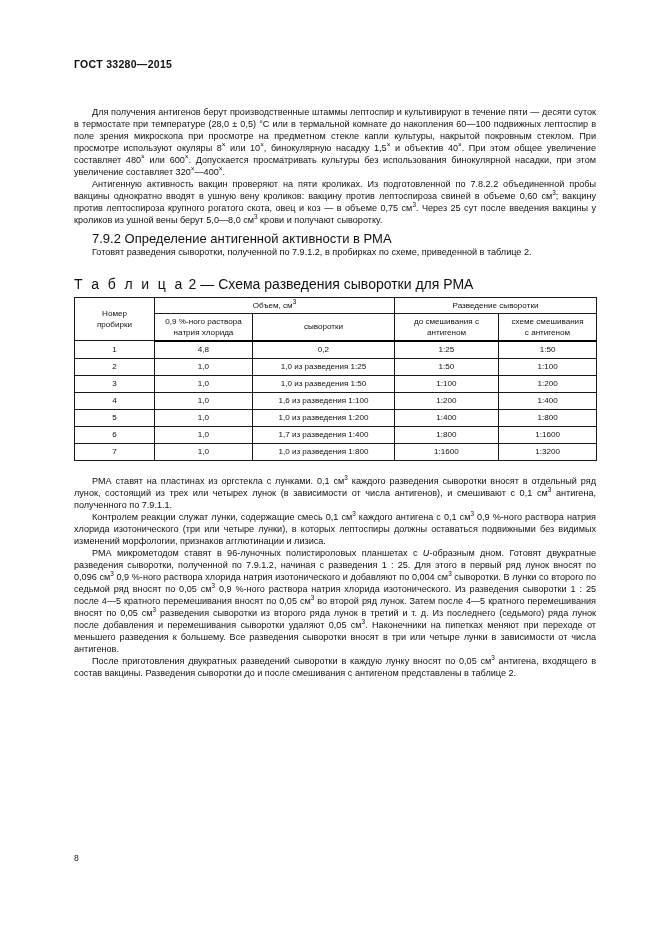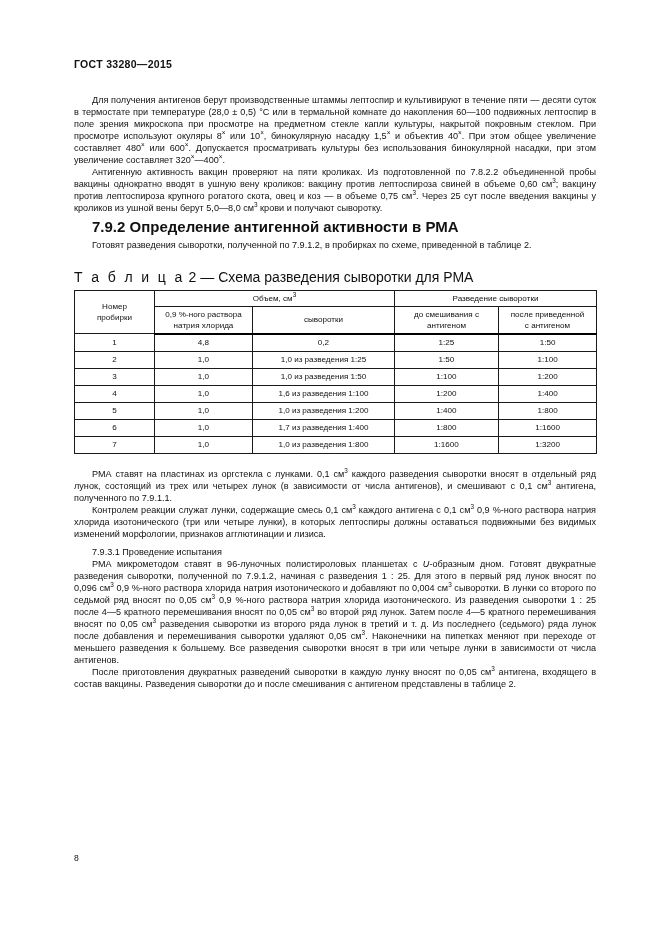--- a/index.html
+++ b/index.html
@@ -28,46 +28,46 @@
     left: 74px;
     top: 58px;
     width: 522px;
   }
 
   
   .std-header {
     font-size: 10.5px;
     font-weight: bold;
     letter-spacing: 0.3px;
-    margin: 0 0 24px 0;
+    margin: 0 0 36px 0;
     white-space: nowrap;
   }
 
   
   p.body {
     font-size: 9.1px;
     line-height: 12.05px;
     margin: 0;
     text-align: justify;
     text-justify: inter-word;
     hyphens: manual;
   }
   p.body.indent { text-indent: 18px; }
-  p.gap-s { margin-top: 5px; }
+  p.gap-s { }
 
   
   .clause {
     font-size: 9.1px;
     line-height: 12.05px;
     margin: 6px 0 0 0;
     padding-left: 18px;
   }
   .clause-bold {
-    font-size: 15px;
-    font-weight: bold;
+    font-size: 13px;
+    font-weight: normal;
     line-height: 12.05px;
     margin: 7px 0 0 0;
     padding-left: 18px;
   }
 
   sup {
     font-size: 6.4px;
     vertical-align: super;
     line-height: 0;
   }
@@ -177,21 +177,21 @@
           <th>
             <div>0,9 %-ного раствора</div>
             <div>натрия хлорида</div>
           </th>
           <th>сыворотки</th>
           <th>
             <div>до смешивания с</div>
             <div>антигеном</div>
           </th>
           <th>
-            <div>после приведенной</div>
+            <div>схеме смешивания</div>
             <div>с антигеном</div>
           </th>
         </tr>
       </thead>
       <tbody>
         <tr>
           <td>1</td>
           <td>4,8</td>
           <td>0,2</td>
           <td>1:25</td>
@@ -242,21 +242,20 @@
       </tbody>
     </table>
 
     <div class="after-table">
 
       <p class="body indent">РМА ставят на пластинах из оргстекла с лунками. 0,1&nbsp;см<sup>3</sup>&nbsp;каждого разведения сыворотки вносят в отдельный ряд лунок, состоящий из трех или четырех лунок (в зависимости от числа антигенов), и смешивают с 0,1&nbsp;см<sup>3</sup>&nbsp;антигена, полученного по 7.9.1.1.</p>
 
       <p class="body indent">Контролем реакции служат лунки, содержащие смесь 0,1&nbsp;см<sup>3</sup>&nbsp;каждого антигена с 0,1&nbsp;см<sup>3</sup>&nbsp;0,9&nbsp;%-ного раствора натрия хлорида изотонического (три или четыре лунки), в которых лептоспиры должны оставаться подвижными без видимых изменений морфологии, признаков агглютинации и лизиса.</p>
 
 
-      <div class="clause">7.9.3.1  Проведение испытания</div>
 
       <p class="body indent">РМА микрометодом ставят в 96-луночных полистироловых планшетах с <i class="italic">U</i>-образным дном. Готовят двукратные разведения сыворотки, полученной по 7.9.1.2, начиная с разведения 1&nbsp;:&nbsp;25. Для этого в первый ряд лунок вносят по 0,096&nbsp;см<sup>3</sup>&nbsp;0,9&nbsp;%-ного раствора хлорида натрия изотонического и добавляют по 0,004&nbsp;см<sup>3</sup>&nbsp;сыворотки. В лунки со второго по седьмой ряд вносят по 0,05&nbsp;см<sup>3</sup>&nbsp;0,9&nbsp;%-ного раствора натрия хлорида изотонического. Из разведения сыворотки 1&nbsp;:&nbsp;25 после 4—5 кратного перемешивания вносят по 0,05&nbsp;см<sup>3</sup>&nbsp;во второй ряд лунок. Затем после 4—5 кратного перемешивания вносят по 0,05&nbsp;см<sup>3</sup>&nbsp;разведения сыворотки из второго ряда лунок в третий и т.&nbsp;д. Из последнего (седьмого) ряда лунок после добавления и перемешивания сыворотки удаляют 0,05&nbsp;см<sup>3</sup>. Наконечники на пипетках меняют при переходе от меньшего разведения к большему. Все разведения сыворотки вносят в три или четыре лунки в зависимости от числа антигенов.</p>
 
       <p class="body indent">После приготовления двукратных разведений сыворотки в каждую лунку вносят по 0,05&nbsp;см<sup>3</sup>&nbsp;антигена, входящего в состав вакцины. Разведения сыворотки до и после смешивания с антигеном представлены в таблице&nbsp;2.</p>
 
     </div>
   </div>
 
   <div class="folio">8</div>
 </div>

